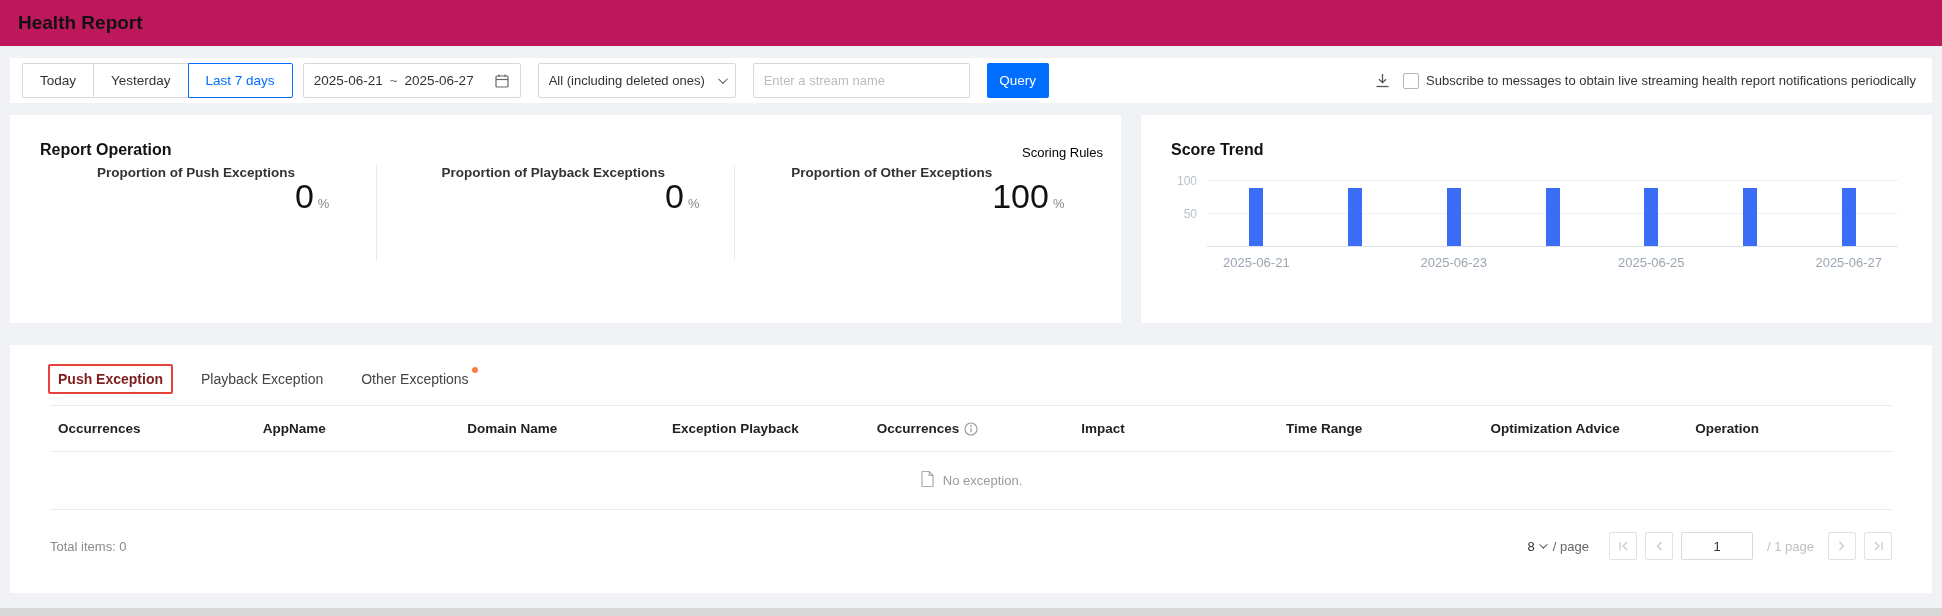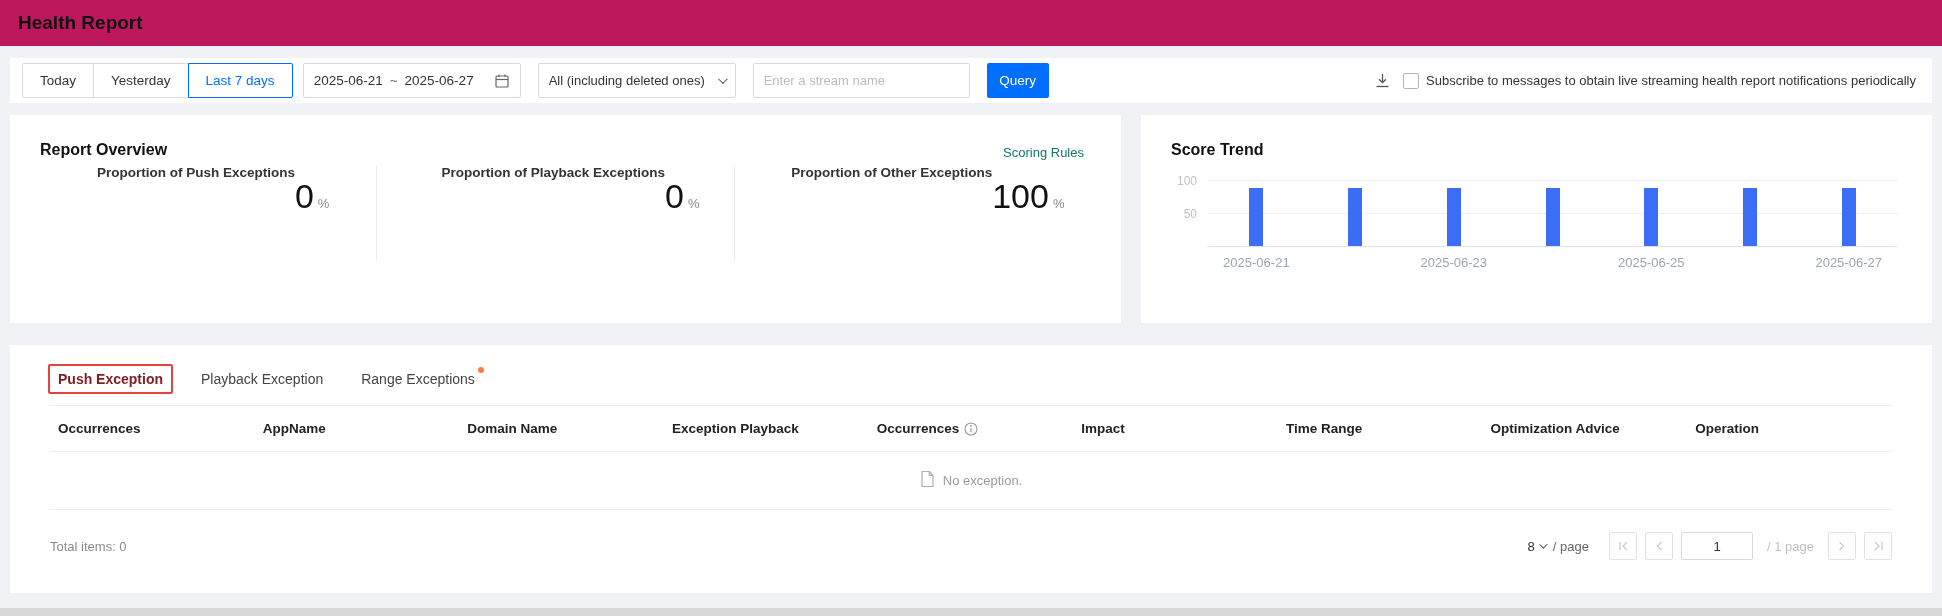--- a/index.html
+++ b/index.html
@@ -49,21 +49,21 @@
   .toolbar-right { margin-left:auto; display:flex; align-items:center; padding-right:4px; }
   .dl-icon { display:flex; cursor:pointer; }
   .checkbox { width:16px; height:16px; border:1px solid #b5b5b5; border-radius:2px; background:#fff; margin:0 7px 0 12px; cursor:pointer; flex:none; }
   .subscribe-label { font-size:13px; color:#333; }
 
   
   .cards-row { margin:12px 10px 0; display:flex; gap:20px; height:208px; }
   .card { background:#fff; }
   .card-title { font-size:16px; font-weight:bold; color:#111; }
   .card.overview { width:1111px; position:relative; padding:26px 30px 0; flex:none; }
-  .scoring-link { position:absolute; top:30px; right:37px; color:#0f766e; font-size:13px; cursor:pointer; }
+  .scoring-link { position:absolute; top:30px; right:18px; color:#000000; font-size:13px; cursor:pointer; }
   .overview-body { display:flex; align-items:center; margin-top:6px; }
   .gauge-wrap { width:277px; padding-left:22px; flex:none; }
   .gauge-score { font-size:27px; font-weight:bold; fill:#111; }
   .gauge-label { font-size:10px; fill:#555; }
   .stats { flex:1; display:flex; }
   .stat { flex:1; display:flex; justify-content:center; height:96px; padding-left:10px; }
   .stat + .stat { border-left:1px solid #ebebeb; padding-left:30px; }
   .stat-label { font-size:13.5px; font-weight:bold; color:#333; }
   .stat-value { margin-top:12px; display:flex; align-items:baseline; gap:4px; }
   .stat-num { font-size:34px; color:#111; }
@@ -155,21 +155,21 @@
       </svg>
     </span>
     <span class="checkbox"></span>
     <span class="subscribe-label">Subscribe to messages to obtain live streaming health report notifications periodically</span>
   </div>
 </div>
 
 <div class="cards-row">
 
   <div class="card overview">
-    <div class="card-title">Report Overview</div>
+    <div class="card-title">Report Operation</div>
     <a class="scoring-link">Scoring Rules</a>
 
     <div class="overview-body">
 
       <div class="stats">
         <div class="stat">
           <div class="stat-label">Proportion of Push Exceptions</div>
           <div class="stat-value">
             <span class="stat-num">0</span>
             <span class="stat-unit">%</span>
@@ -243,21 +243,21 @@
 <div class="card exceptions">
   <div class="tabs">
     <div class="tab active">
       <span>Push Exception</span>
       <span class="highlight-box"></span>
     </div>
     <div class="tab">
       <span>Playback Exception</span>
     </div>
     <div class="tab">
-      <span>Range Exceptions</span>
+      <span>Other Exceptions</span>
       <span class="badge-dot"></span>
     </div>
   </div>
 
   <div class="table-wrap">
     <table>
       <thead>
         <tr>
           <th>
               <span class="th-inner">

